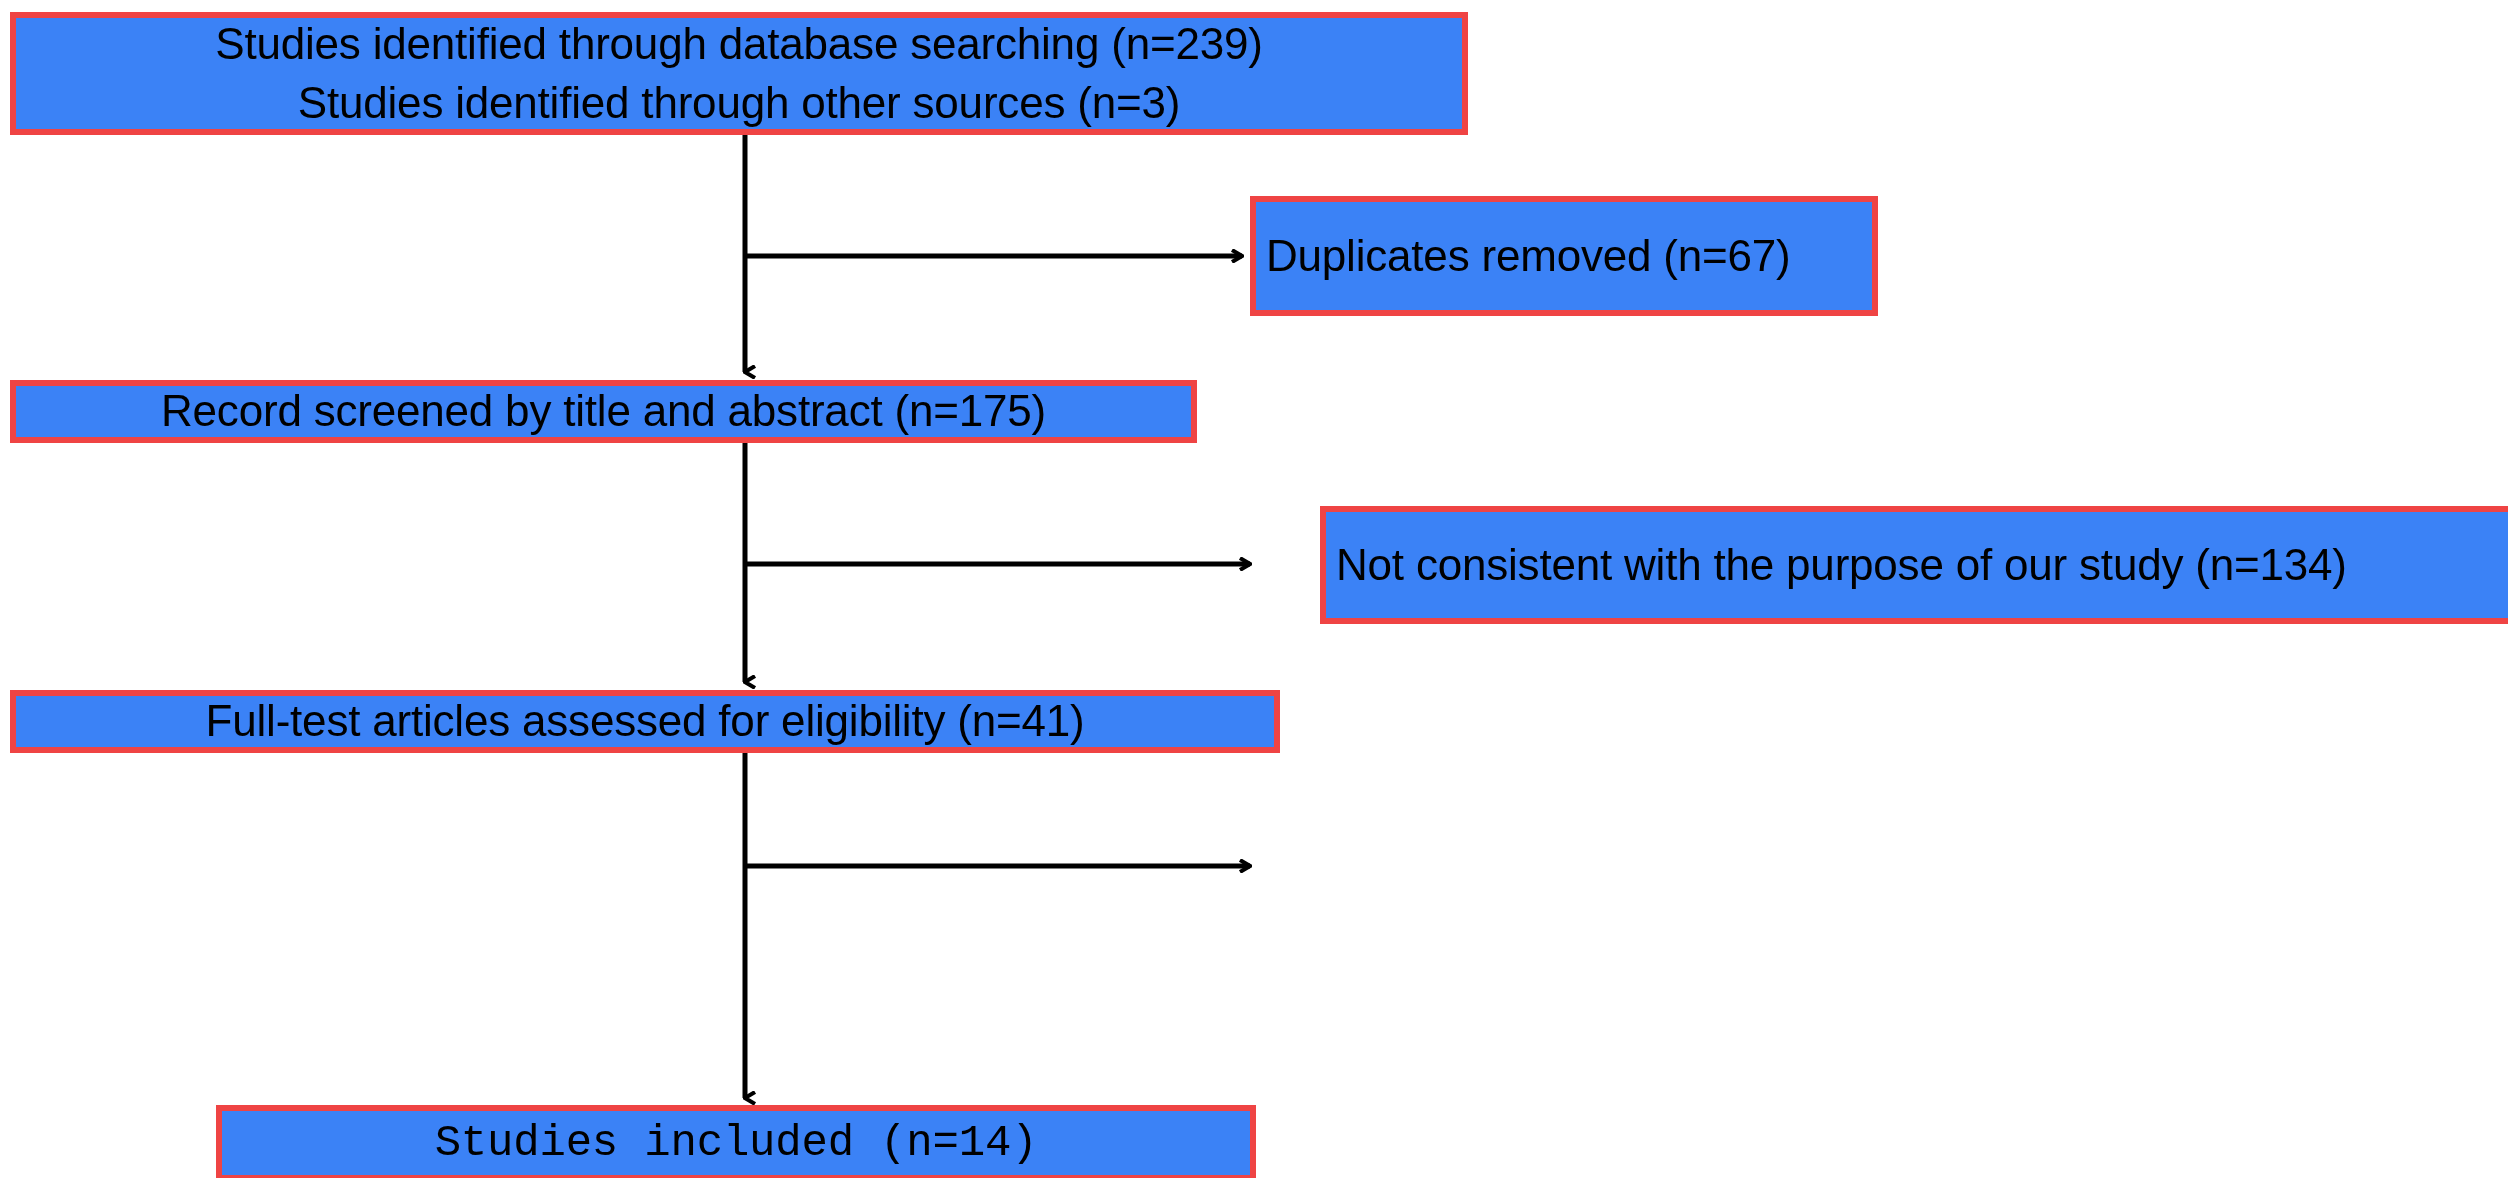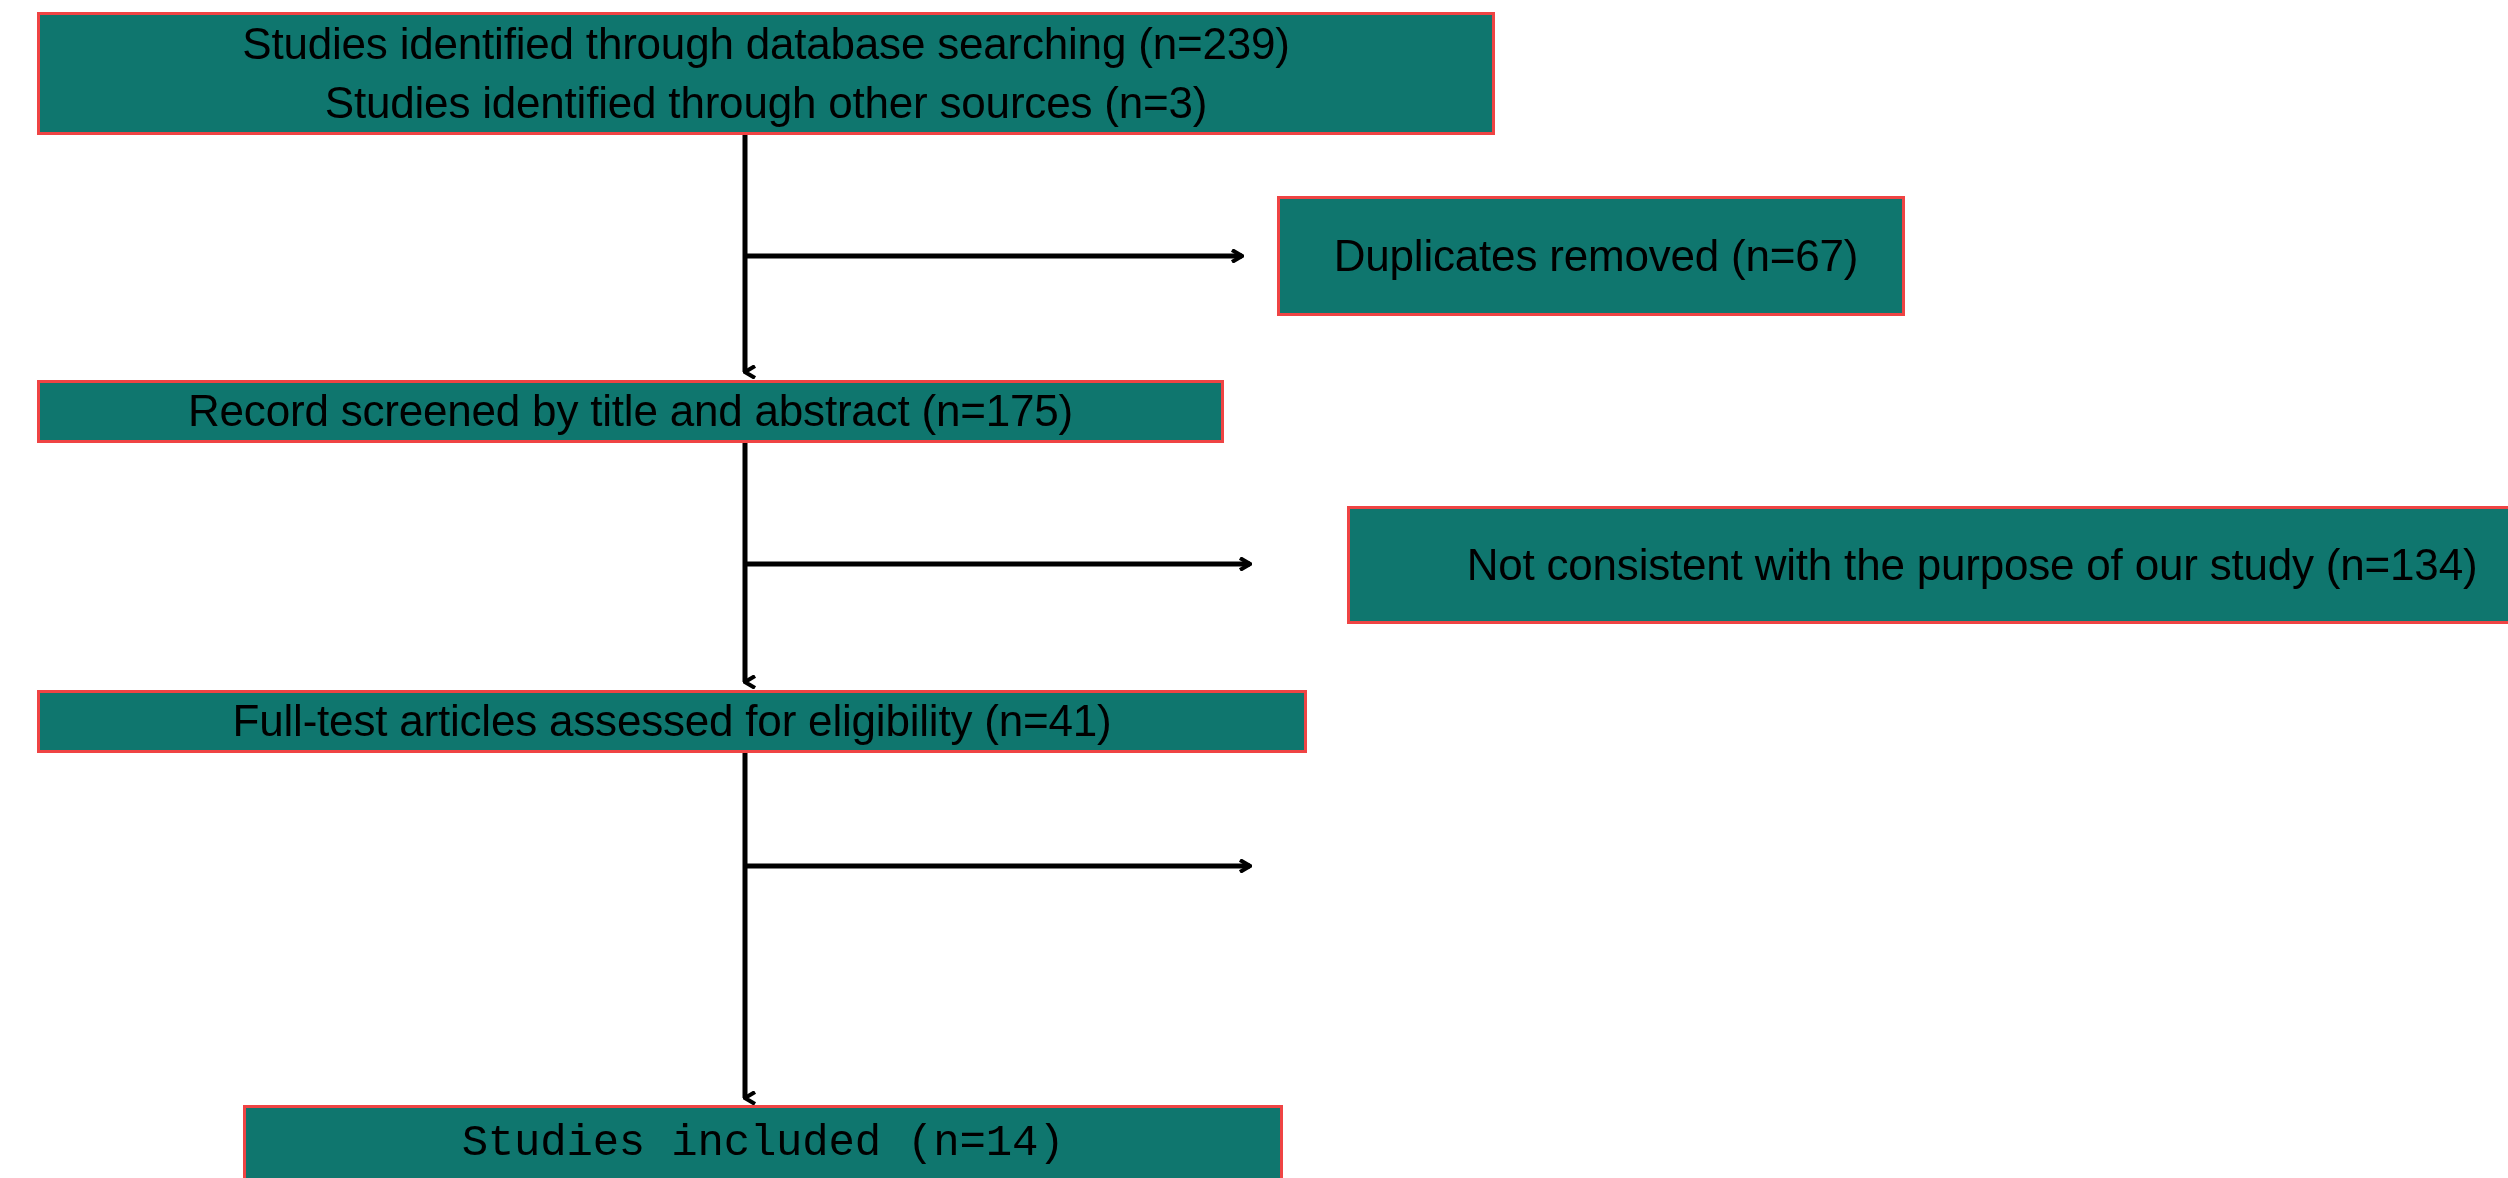--- a/index.html
+++ b/index.html
@@ -14,33 +14,32 @@
   #flow-root {
     position: relative;
     width: 2508px;
     height: 1178px;
     background: #ffffff;
     overflow: hidden;
   }
   .node {
     position: absolute;
     box-sizing: border-box;
-    border: 3px solid #ef4444;
-    background: #0f766e;
+    border: 6px solid #ef4444;
+    background: #3b82f6;
     display: flex;
     flex-direction: column;
     justify-content: center;
-    margin-left: 27px;
   }
   .node.center {
     align-items: center;
     text-align: center;
   }
   .node.left {
-    align-items: center;
+    align-items: flex-start;
     text-align: left;
     padding-left: 10px;
   }
   .node-line {
     font-size: 44px;
     line-height: 1.32;
     white-space: pre;
     letter-spacing: -0.2px;
   }
   .node.list .node-line {

